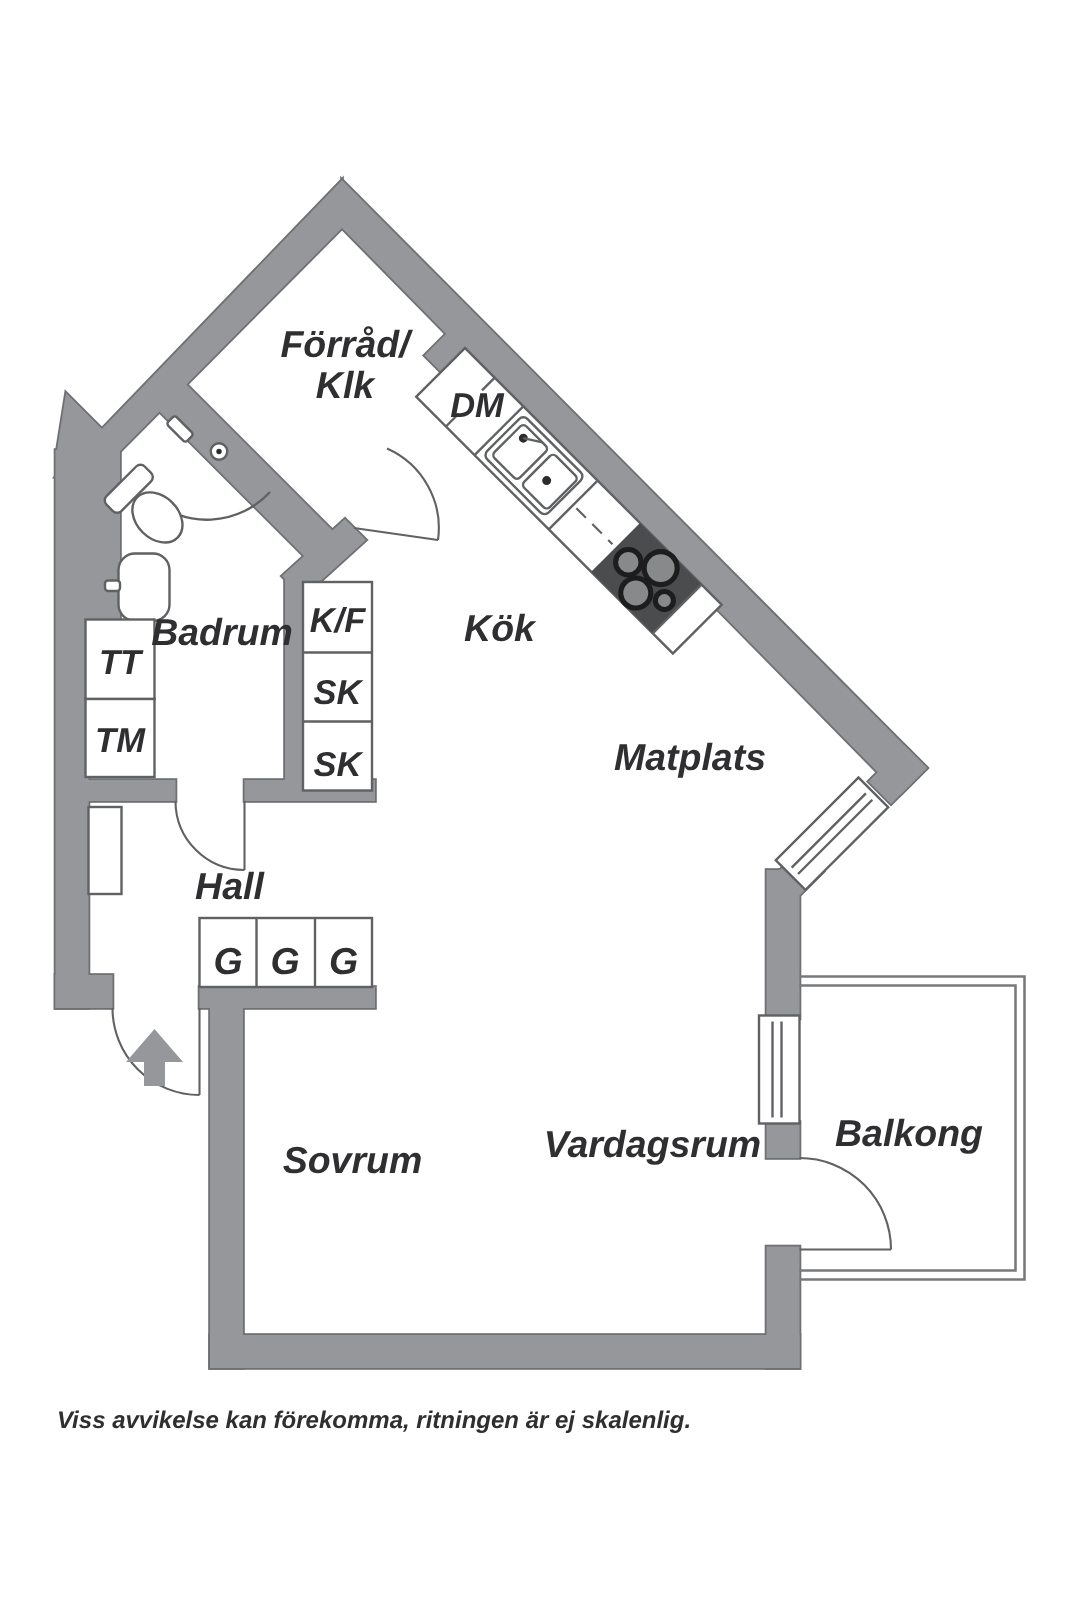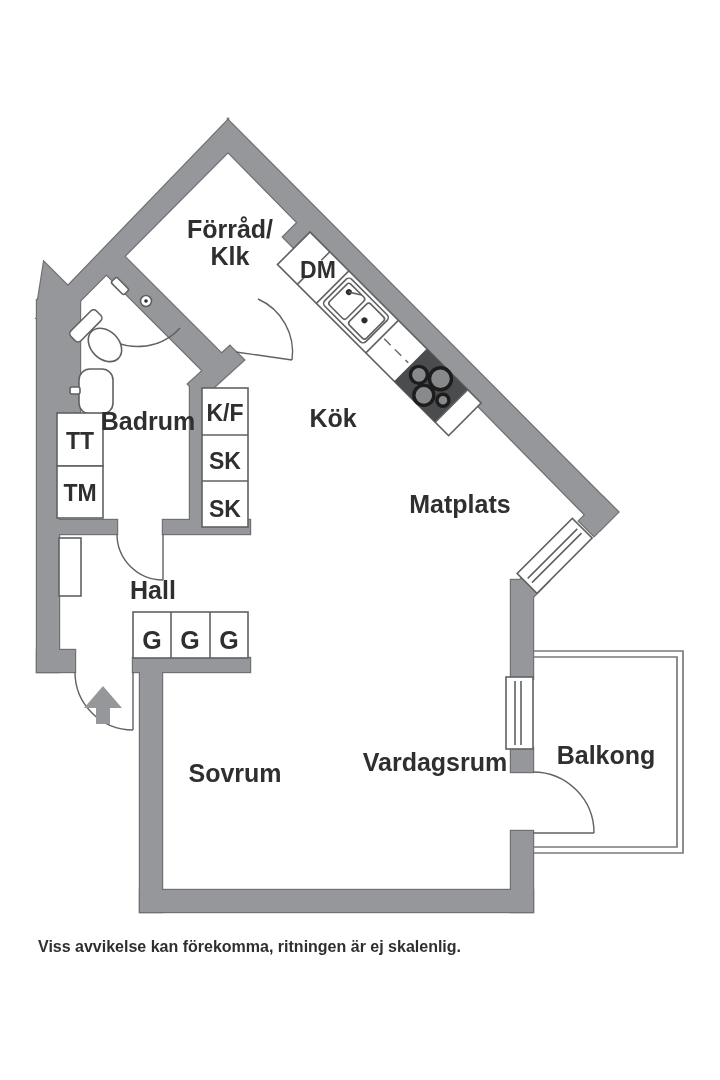--- a/index.html
+++ b/index.html
@@ -1,20 +1,20 @@
 <!DOCTYPE html>
 <html style="--wall: #95979a; --wall-outline: #6e7073; --line: #5f6163; --stove: #4b4c4e; --burner-ring: #1d1d1d; --burner-fill: #87898b; --text: #2f2f31; --background: #ffffff;"><head>
 <meta charset="utf-8">
 <style>
   :root{
     --wall:#95979a; --wall-outline:#6e7073; --line:#5f6163; --stove:#4b4c4e;
     --burner-ring:#1d1d1d; --burner-fill:#87898b; --text:#2f2f31; --background:#ffffff;
   }
   html,body{margin:0;padding:0;background:var(--background);}
-  .stage{width:720px;height:1080px;position:relative;background:var(--background);overflow:hidden;}
+  .stage{width:720px;height:1080px;position:relative;background:var(--background);overflow:hidden;font-style:italic;}
   svg{display:block;}
   .wall-o{fill:var(--wall);stroke:var(--wall-outline);stroke-width:2.4;stroke-linejoin:miter;}
   .wall-f{fill:var(--wall);stroke:none;}
   .thin{fill:#ffffff;stroke:var(--line);stroke-width:1.6;}
   .thin-nf{fill:none;stroke:var(--line);stroke-width:1.6;}
   .thin-light{fill:none;stroke:#77797b;stroke-width:1.7;}
   .door{fill:none;stroke:var(--line);stroke-width:1.4;}
   .dash{fill:none;stroke:var(--line);stroke-width:1.4;stroke-dasharray:9 6;}
   .stove{fill:var(--stove);}
   .burner{fill:var(--burner-fill);stroke:var(--burner-ring);stroke-width:3.4;}

